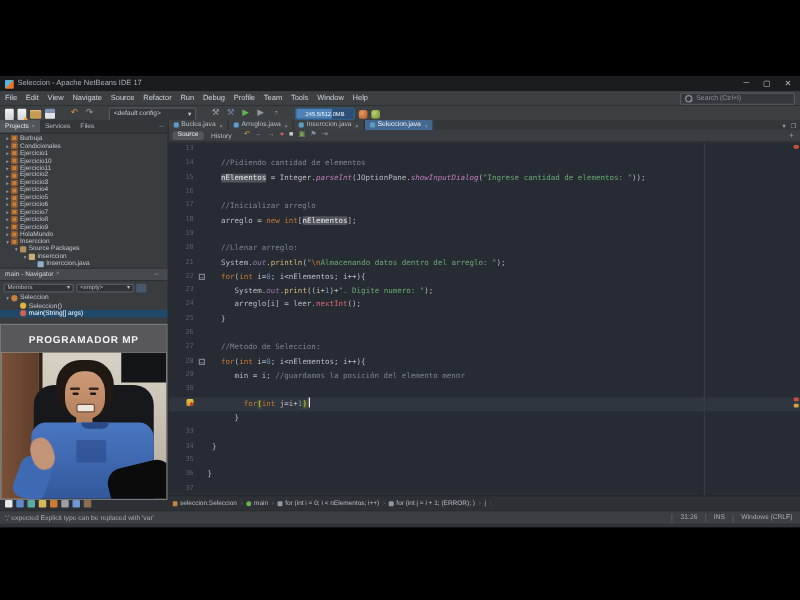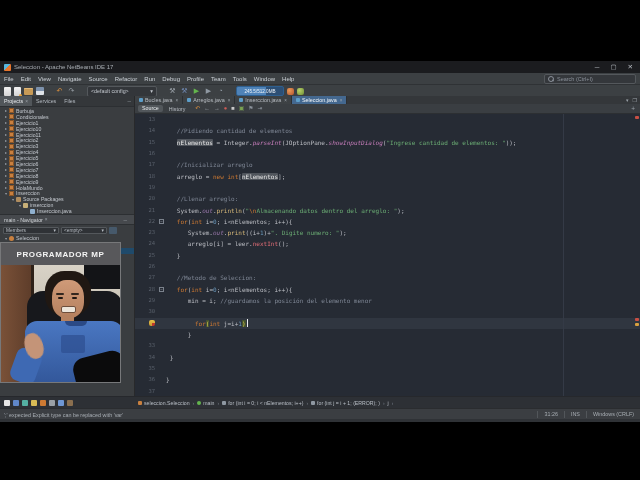--- a/index.html
+++ b/index.html
@@ -113,21 +113,21 @@
   .bci{width:4px;height:4px;flex:none}
   .bcsep{color:#737a84;font-size:5px}
 
   .statusbar{position:absolute;left:0;top:347px;width:640px;height:11px;background:#3b3e42;border-top:1px solid #2a2c2f;
              display:flex;align-items:center;font-size:5.4px;color:#a7adb3}
   .smsg{padding-left:4px;flex:1;white-space:nowrap;overflow:hidden}
   .scell{border-left:1px solid #52565a;padding:0 6px;height:7px;line-height:7px;flex:none}
   .filler{position:absolute;left:0;top:358px;width:640px;height:3px;background:#2f3236}
 
   
-  .webcam{position:absolute;left:0;top:242px;width:121px;height:141px;z-index:5;
+  .webcam{position:absolute;left:0;top:259px;width:134px;height:141px;z-index:5;
           border:1px solid #77787a;box-sizing:border-box;background:#333}
   .wbanner{height:22px;background:#58585b;color:#f4f4f4;font-size:8px;font-weight:700;letter-spacing:.6px;
            display:flex;align-items:center;justify-content:center}
   .wvideo{position:relative;height:117px;background:linear-gradient(#d8d2c6,#b3ab9d);overflow:hidden}
   .wc-door{position:absolute;left:0;top:0;width:30px;height:100%;background:linear-gradient(90deg,#7a5138,#5e3d2a)}
   .wc-doorframe{position:absolute;left:30px;top:0;width:3px;height:100%;background:#2e2118}
   .wc-monitor{position:absolute;right:0;top:0;width:36px;height:24px;background:#131417}
   .wc-chair{position:absolute;left:26px;top:26px;width:96px;height:92px;background:#17181c;border-radius:16px 16px 0 0}
   .wc-hair{position:absolute;left:44px;top:6px;width:46px;height:46px;background:#201813;border-radius:42% 42% 46% 46%}
   .wc-face{position:absolute;left:51px;top:15px;width:32px;height:38px;background:linear-gradient(#cf9a78,#b5805e);

